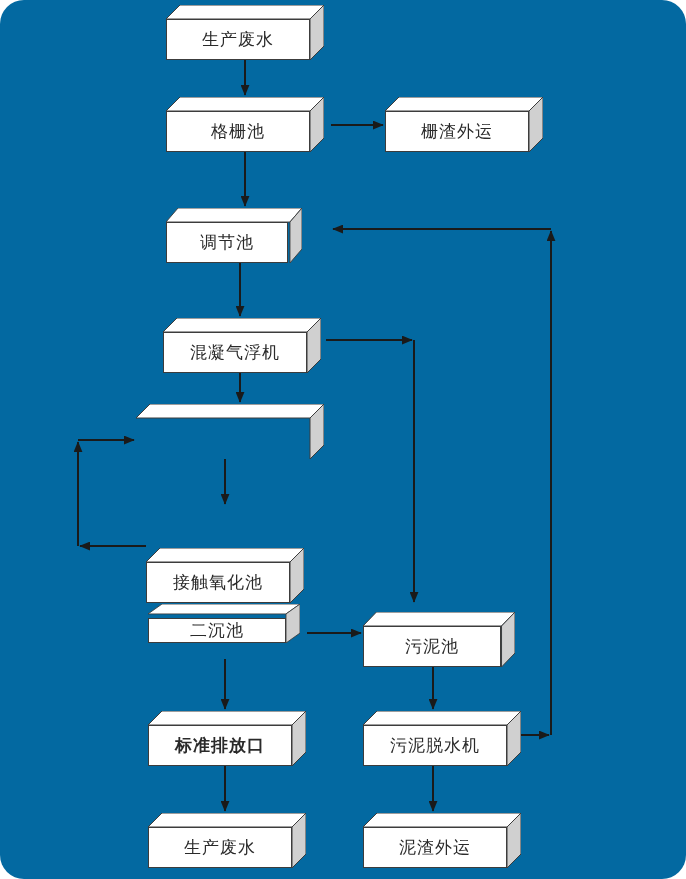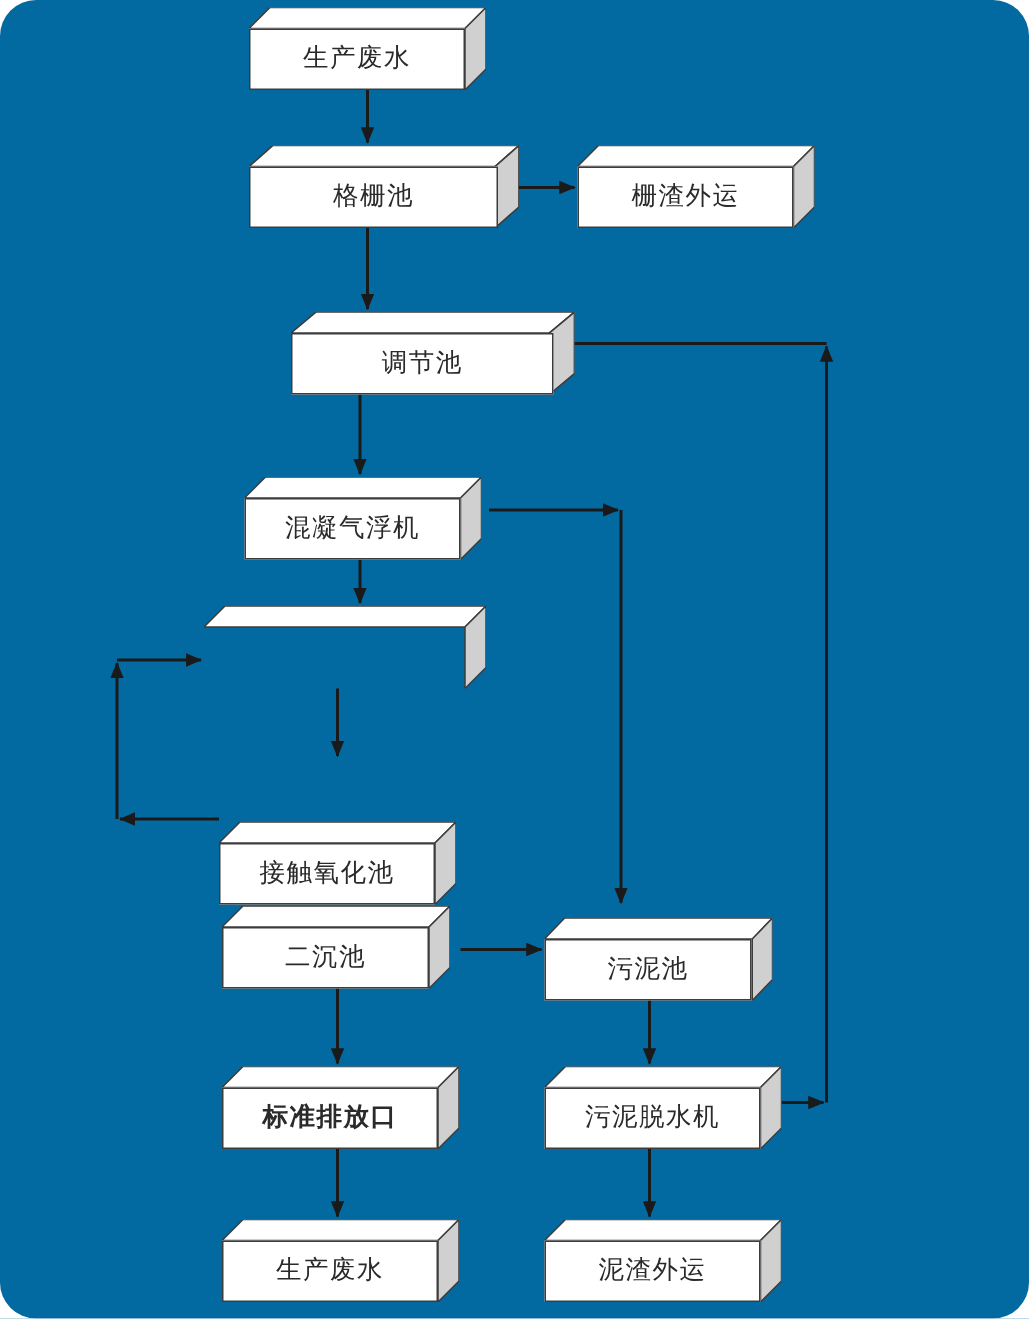--- a/index.html
+++ b/index.html
@@ -107,41 +107,41 @@
   <div class="node" style="left:166px;top:5px;width:158px;height:55px;">
     <svg class="shell" viewBox="0 0 158 55" preserveAspectRatio="none">
       <polygon points="0,14 14,0 158,0 144,14" fill="#ffffff" stroke="#3c3c3c" stroke-width="1"></polygon>
       <polygon points="144,14 158,0 158,41 144,55" fill="#d0d0d0" stroke="#3c3c3c" stroke-width="1"></polygon>
     </svg>
     <div class="face">
       <span class="label">生产废水</span>
     </div>
   </div>
 
-  <div class="node" style="left:166px;top:97px;width:180px;height:55px;text-align:center;">
+  <div class="node" style="left:166px;top:97px;width:158px;height:55px;text-align:center;">
     <svg class="shell" viewBox="0 0 158 55" preserveAspectRatio="none">
       <polygon points="0,14 14,0 158,0 144,14" fill="#ffffff" stroke="#3c3c3c" stroke-width="1"></polygon>
       <polygon points="144,14 158,0 158,41 144,55" fill="#d0d0d0" stroke="#3c3c3c" stroke-width="1"></polygon>
     </svg>
     <div class="face">
       <span class="label">格栅池</span>
     </div>
   </div>
 
   <div class="node" style="left:385px;top:97px;width:158px;height:55px;">
     <svg class="shell" viewBox="0 0 158 55" preserveAspectRatio="none">
       <polygon points="0,14 14,0 158,0 144,14" fill="#ffffff" stroke="#3c3c3c" stroke-width="1"></polygon>
       <polygon points="144,14 158,0 158,41 144,55" fill="#d0d0d0" stroke="#3c3c3c" stroke-width="1"></polygon>
     </svg>
     <div class="face">
       <span class="label">栅渣外运</span>
     </div>
   </div>
 
-  <div class="node" style="left:166px;top:208px;width:189px;height:55px;margin-left:28px;">
+  <div class="node" style="left:166px;top:208px;width:136px;height:55px;">
     <svg class="shell" viewBox="0 0 158 55" preserveAspectRatio="none">
       <polygon points="0,14 14,0 158,0 144,14" fill="#ffffff" stroke="#3c3c3c" stroke-width="1"></polygon>
       <polygon points="144,14 158,0 158,41 144,55" fill="#d0d0d0" stroke="#3c3c3c" stroke-width="1"></polygon>
     </svg>
     <div class="face">
       <span class="label">调节池</span>
     </div>
   </div>
 
   <div class="node" style="left:163px;top:318px;width:158px;height:55px;">
@@ -164,21 +164,21 @@
   <div class="node" style="left:146px;top:506px;width:158px;height:55px;margin-top:42px;">
     <svg class="shell" viewBox="0 0 158 55" preserveAspectRatio="none">
       <polygon points="0,14 14,0 158,0 144,14" fill="#ffffff" stroke="#3c3c3c" stroke-width="1"></polygon>
       <polygon points="144,14 158,0 158,41 144,55" fill="#d0d0d0" stroke="#3c3c3c" stroke-width="1"></polygon>
     </svg>
     <div class="face">
       <span class="label">接触氧化池</span>
     </div>
   </div>
 
-  <div class="node" style="left:148px;top:604px;width:152px;height:55px;">
+  <div class="node" style="left:148px;top:604px;width:152px;height:39px;">
     <svg class="shell" viewBox="0 0 152 55" preserveAspectRatio="none">
       <polygon points="0,14 14,0 152,0 138,14" fill="#ffffff" stroke="#3c3c3c" stroke-width="1"></polygon>
       <polygon points="138,14 152,0 152,41 138,55" fill="#d0d0d0" stroke="#3c3c3c" stroke-width="1"></polygon>
     </svg>
     <div class="face">
       <span class="label">二沉池</span>
     </div>
   </div>
 
   <div class="node" style="left:363px;top:612px;width:152px;height:55px;">

